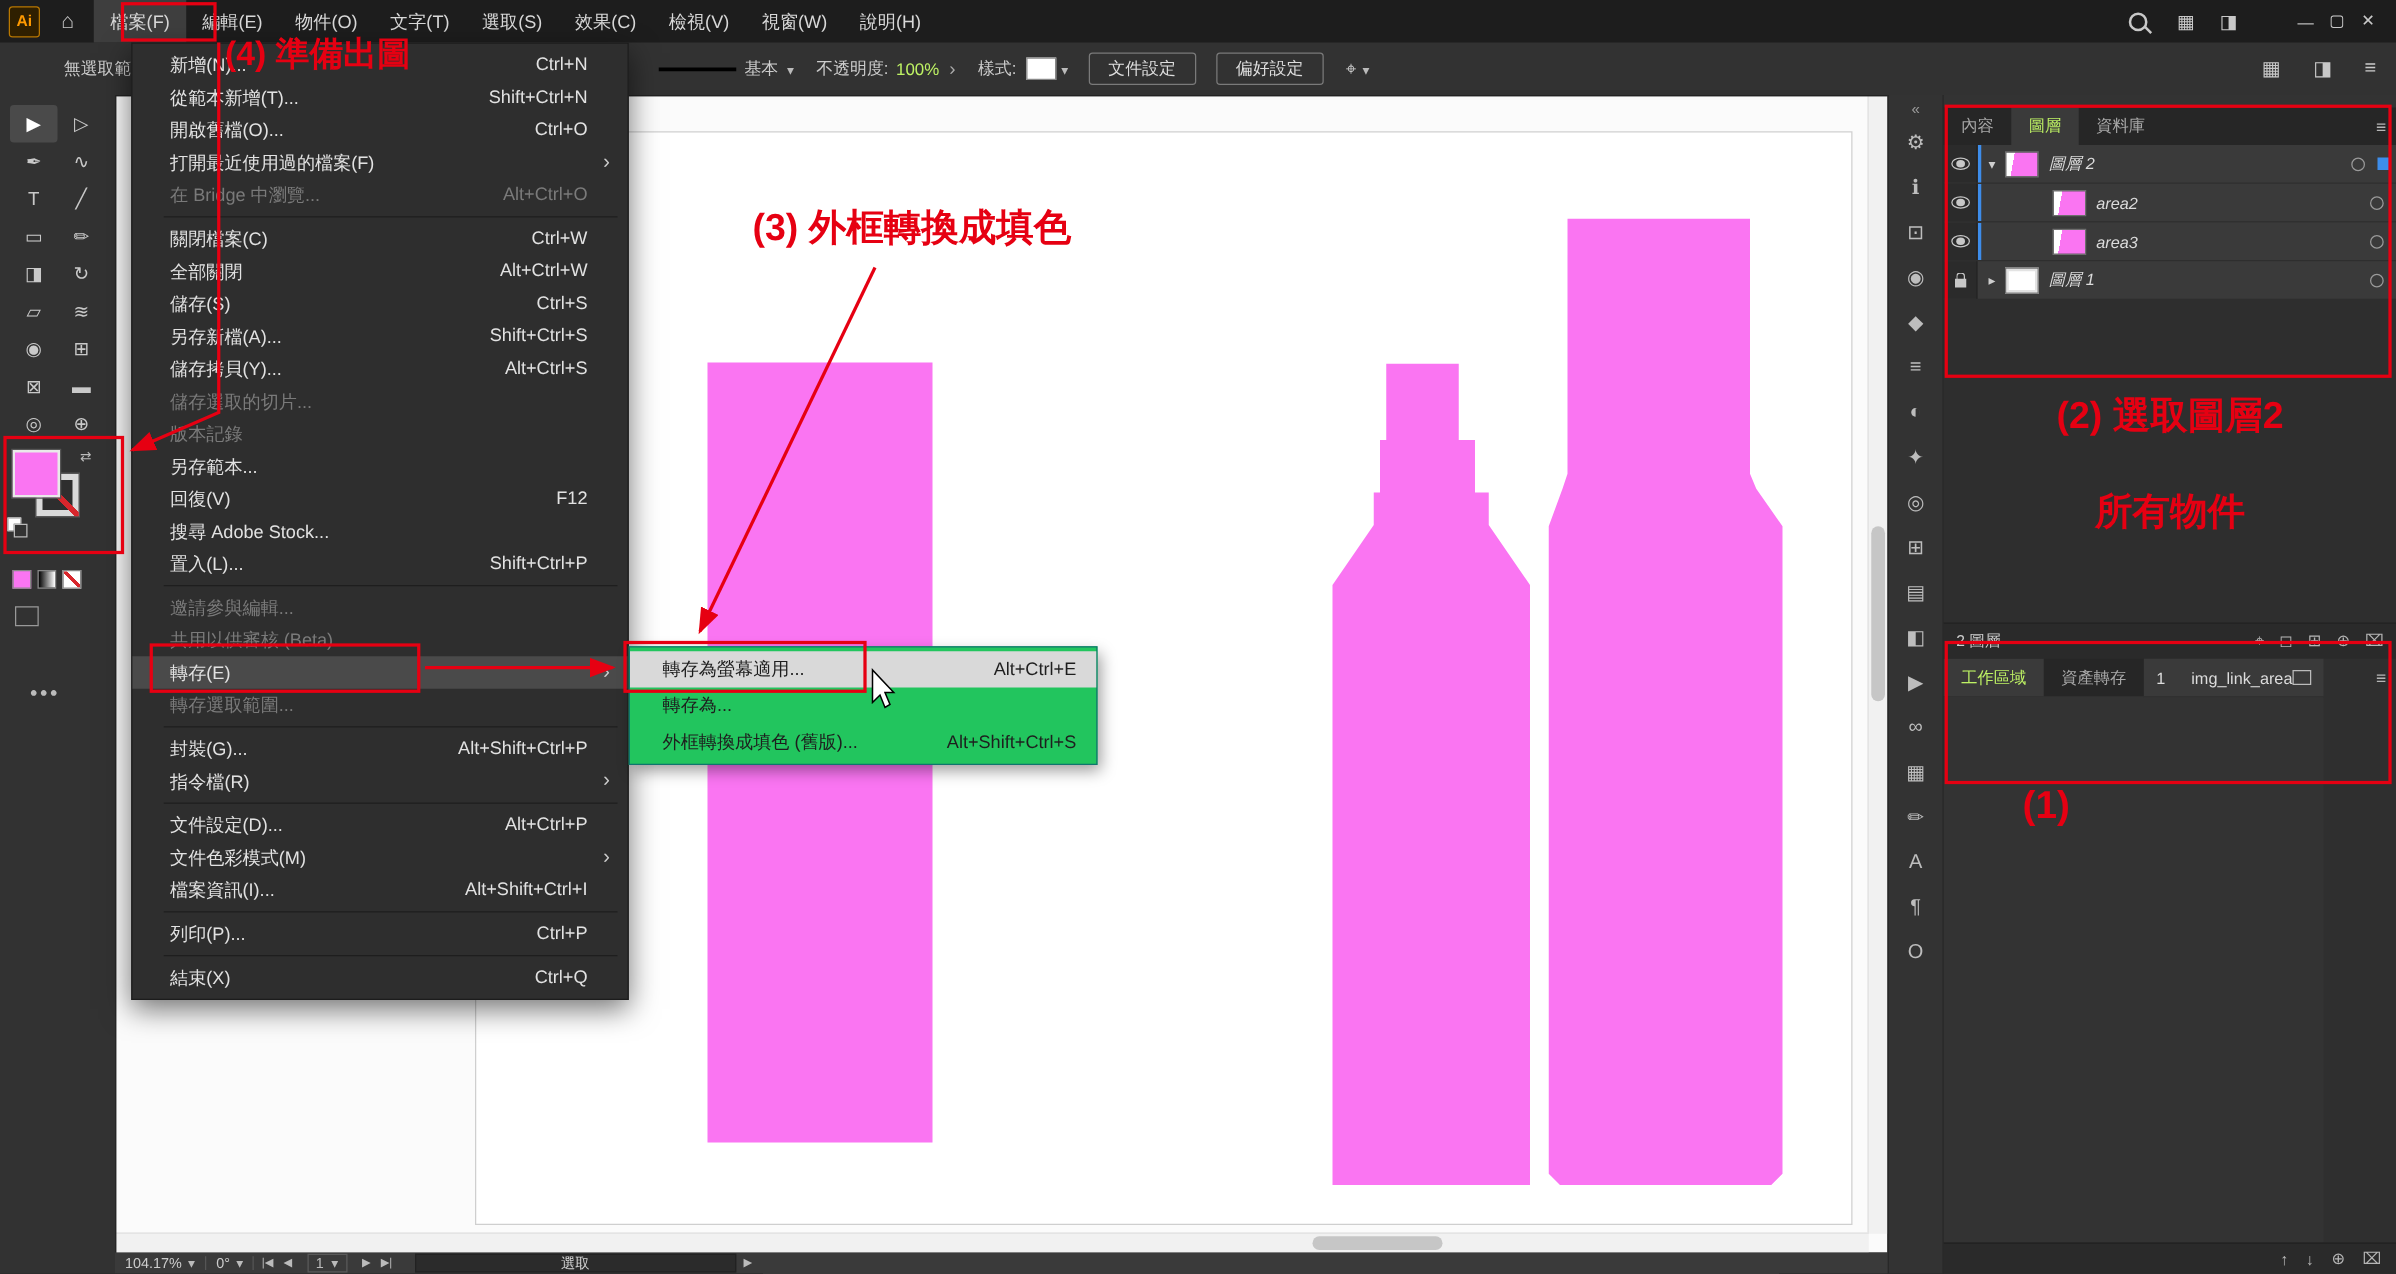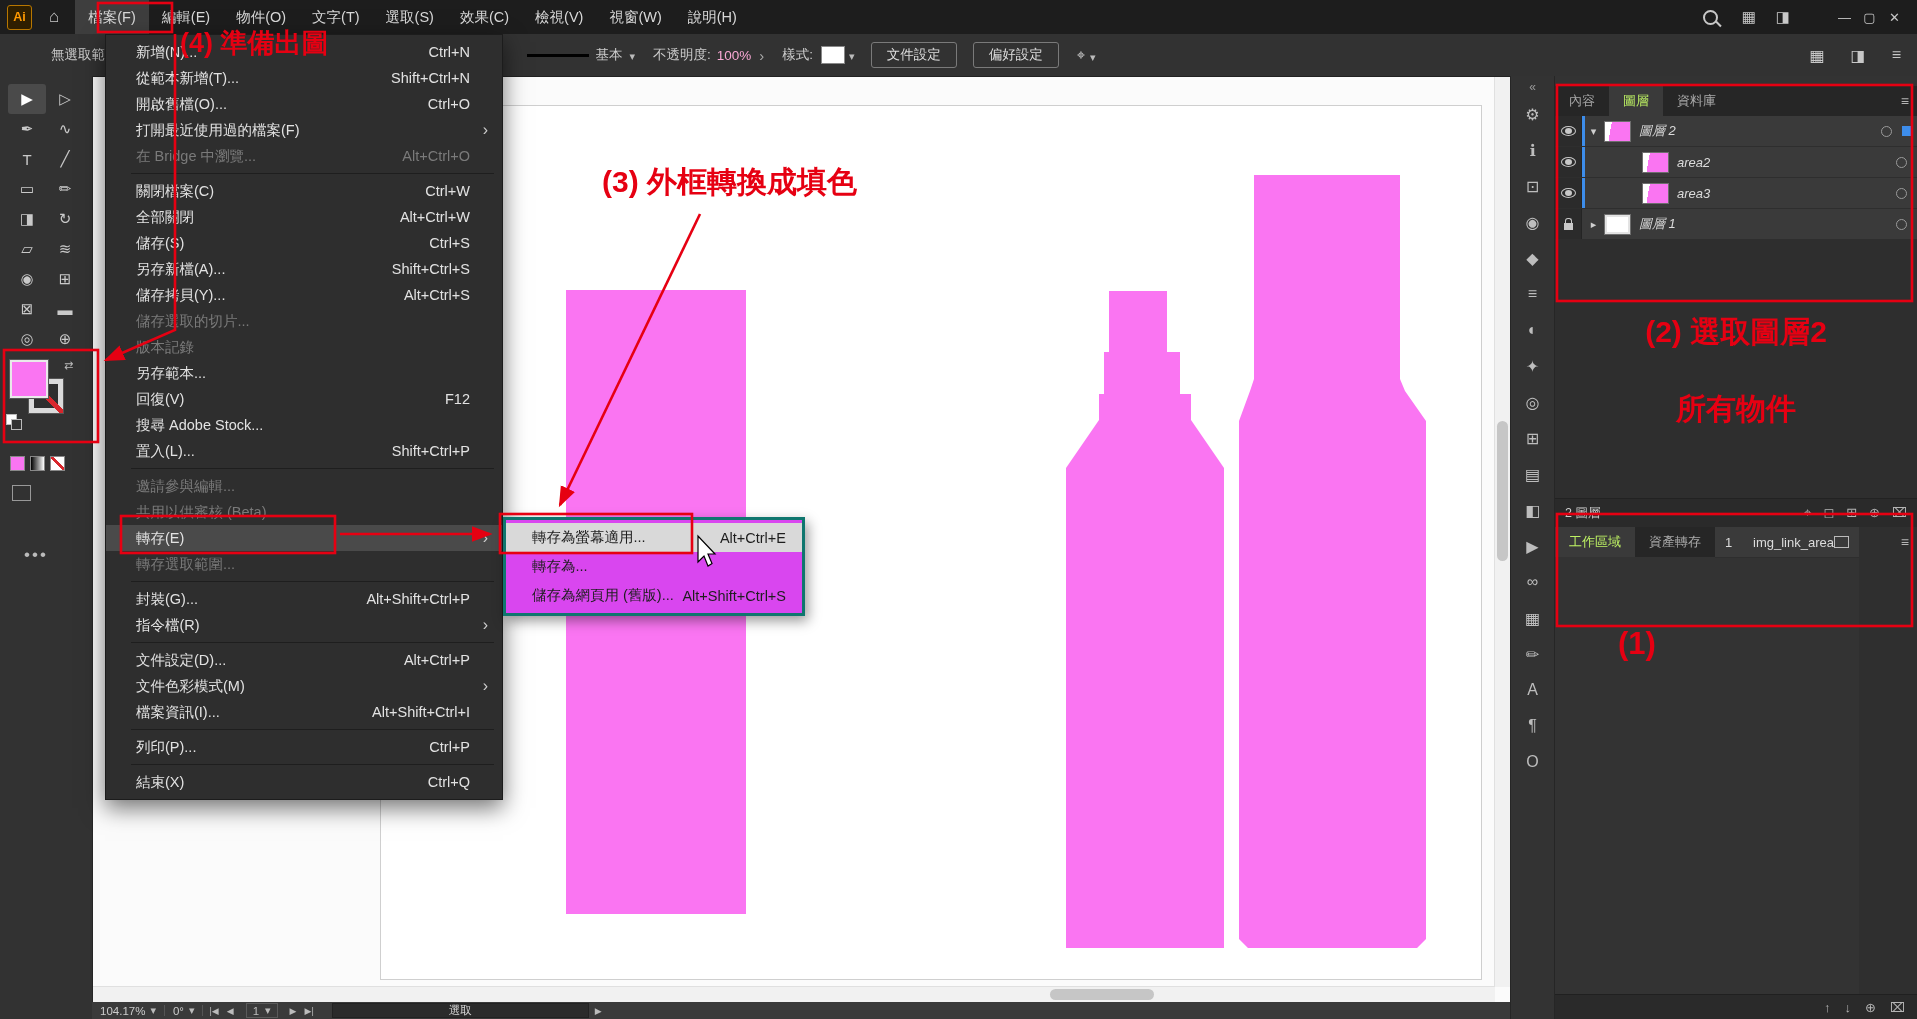--- a/index.html
+++ b/index.html
@@ -20,21 +20,21 @@
   .win-controls{display:flex;margin-left:18px;}
   .win-btn{width:25px;height:34px;display:flex;align-items:center;justify-content:center;color:#C8C8C8;font-size:13px;}
   
   .controlbar{position:absolute;left:0;top:34px;right:0;height:42px;background:#323232;border-bottom:1px solid #222;
               display:flex;align-items:center;z-index:5;color:#CCC;font-size:13.5px;padding-left:41px;}
   .cb-status{margin-left:10px;}
   .stroke-widget{display:flex;align-items:center;gap:7px;margin-left:408px;}
   .stroke-line{width:62px;height:3px;background:#000;}
   .caret::after{content:'▾';font-size:11px;color:#BBB;}
   .cb-label{margin-left:18px;}
-  .cb-value{margin-left:6px;color:#f9a8d4;}
+  .cb-value{margin-left:6px;color:#bef264;}
   .chevr::after{content:'›';color:#AAA;margin-left:8px;font-size:15px;}
   .style-swatch{width:22px;height:16px;background:#FFF;border:1px solid #888;margin-left:8px;}
   .cb-btn{border:1px solid #7A7A7A;border-radius:3px;padding:3px 15px;color:#DDD;margin-left:16px;}
   .snap-widget{display:flex;align-items:center;gap:5px;margin-left:18px;color:#CCC;font-size:15px;}
   .cb-right{margin-left:auto;display:flex;align-items:center;gap:26px;padding-right:16px;}
   .cb-right .tb-icon{font-size:16px;}
   
   .toolbar{position:absolute;left:0;top:76px;bottom:0;width:92px;background:#323232;border-right:1px solid #262626;z-index:6;}
   .tools{display:grid;grid-template-columns:38px 38px;justify-content:center;padding-top:8px;}
   .tool{height:30px;display:flex;align-items:center;justify-content:center;color:#C9C9C9;font-size:15px;}
@@ -127,21 +127,21 @@
   .mi .lbl{white-space:nowrap;}
   .mi .sc{margin-left:auto;white-space:nowrap;}
   .mi .arrow{width:12px;margin-left:6px;color:#CCC;text-align:right;}
   .mi .arrow::after{content:'';}
   .mi.has-arrow .arrow::after{content:'›';font-size:16px;}
   .mi.disabled{color:#7A7A7A;}
   .mi.highlighted{background:#4A4A4A;}
   .mi.separator{height:9px;padding:0 8px;}
   .mi.separator::after{content:'';display:block;width:100%;height:1px;background:#1E1E1E;}
   
-  .submenu{position:absolute;left:503px;top:517px;width:302px;background:#d946ef;border:3px solid #0f766e;
+  .submenu{position:absolute;left:503px;top:517px;width:375px;background:#22c55e;border:1px solid #0f766e;
            box-shadow:3px 5px 12px rgba(0,0,0,.4);padding:3px 0;z-index:35;box-sizing:border-box;}
   .smi{height:29px;display:flex;align-items:center;padding:0 16px 0 26px;font-size:14.5px;color:#1E1E1E;}
   .smi .sc{margin-left:auto;}
   .smi.highlighted{background:#D9D9D9;}
   
   .ann{position:absolute;color:var(--annotation-red,#E60012);font-weight:bold;z-index:61;white-space:nowrap;}
   .ann-step4{left:180px;top:25px;font-size:27px;}
   .ann-step3{left:602px;top:162px;font-size:30px;}
   .ann-step2{left:1555px;top:312px;width:362px;text-align:center;font-size:30px;white-space:normal;}
   .ann-step2 .l2{margin-top:36px;}
@@ -796,21 +796,21 @@
         <span class="lbl">轉存為螢幕適用...</span>
         <span class="sc">Alt+Ctrl+E</span>
       </div>
 
       <div class="smi">
         <span class="lbl">轉存為...</span>
         <span class="sc"></span>
       </div>
 
       <div class="smi">
-        <span class="lbl">儲存為網頁用 (舊版)...</span>
+        <span class="lbl">外框轉換成填色 (舊版)...</span>
         <span class="sc">Alt+Shift+Ctrl+S</span>
       </div>
     </div>
 
   <div class="ann ann-step4">(4) 準備出圖</div>
   <div class="ann ann-step3">(3) 外框轉換成填色</div>
   <div class="ann ann-step2">
     <div>(2) 選取圖層2</div>
     <div class="l2">所有物件</div>
   </div>

